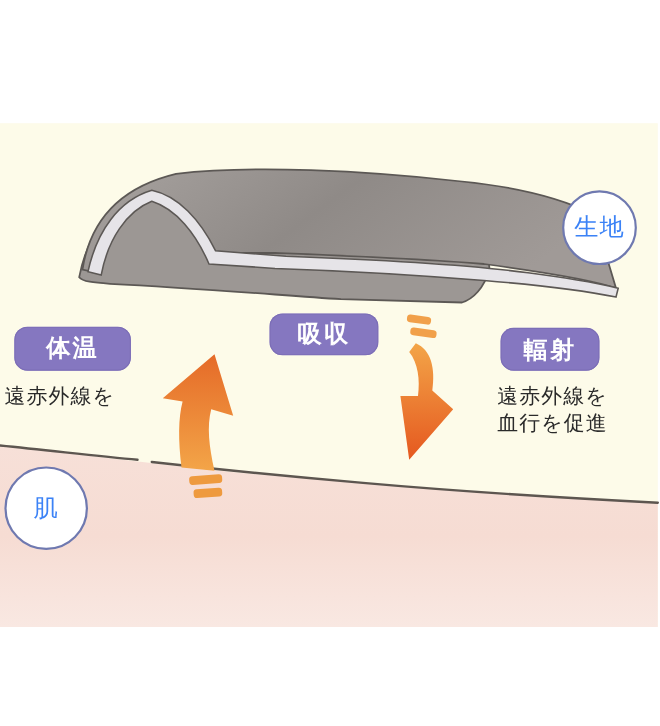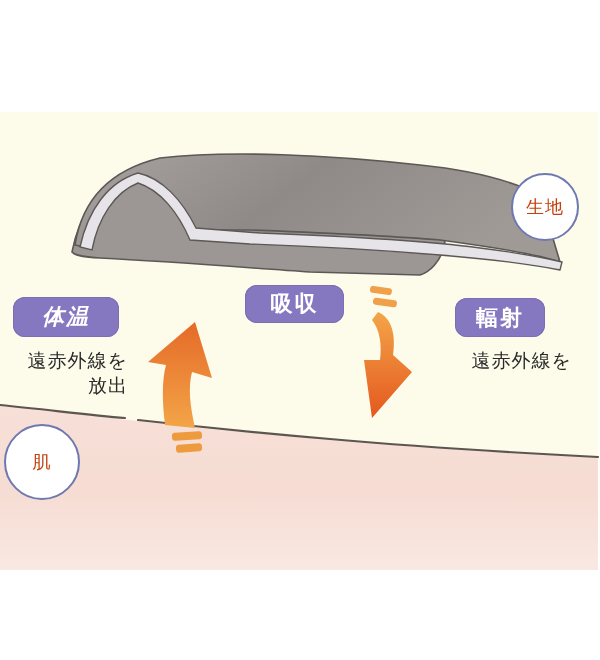--- a/index.html
+++ b/index.html
@@ -41,37 +41,37 @@
       display: flex;
       align-items: center;
       justify-content: center;
       box-shadow: 0 0 0 1px #7c6eb6 inset;
     }
     .desc {
       position: absolute;
       color: #2a2a2a;
       font-size: 19px;
       line-height: 25px;
-      text-align: right;
+      text-align: left;
       font-weight: 500;
       letter-spacing: 1px;
     }
     .desc span {
       display: block;
     }
     .circle-label {
       position: absolute;
       background: #ffffff;
       border: 2px solid #6f79b0;
       border-radius: 50%;
       display: flex;
       align-items: center;
       justify-content: center;
-      color: #c2410c;
-      font-size: 18px;
+      color: #3b82f6;
+      font-size: 22px;
       letter-spacing: 1px;
       box-sizing: border-box;
     }
   </style>
 </head>
 <body>
 
 <div class="panel"></div>
 
 <svg class="scene" viewBox="0 0 600 660" xmlns="http://www.w3.org/2000/svg">
@@ -125,30 +125,30 @@
 </svg>
 
 <div class="circle-label" style="left:511px; top:173px; width:68px; height:68px;">
   <span>生地</span>
 </div>
 
 <div class="circle-label" style="left:4px; top:424px; width:76px; height:76px;">
   <span>肌</span>
 </div>
 
-<div class="pill" style="left:13px; top:297px; width:106px; height:40px;font-style:italic;">
+<div class="pill" style="left:13px; top:297px; width:106px; height:40px;">
   <span>体温</span>
 </div>
 <div class="desc" style="left:4px; top:348px; width:124px;">
   <span>遠赤外線を</span>
-  <span>放出</span>
 </div>
 
 <div class="pill" style="left:245px; top:285px; width:99px; height:38px;">
   <span>吸収</span>
 </div>
 
 <div class="pill" style="left:455px; top:298px; width:90px; height:39px;">
   <span>輻射</span>
 </div>
 <div class="desc" style="left:452px; top:348px; width:120px;">
   <span>遠赤外線を</span>
+  <span>血行を促進</span>
 </div>
 
 </body></html>

